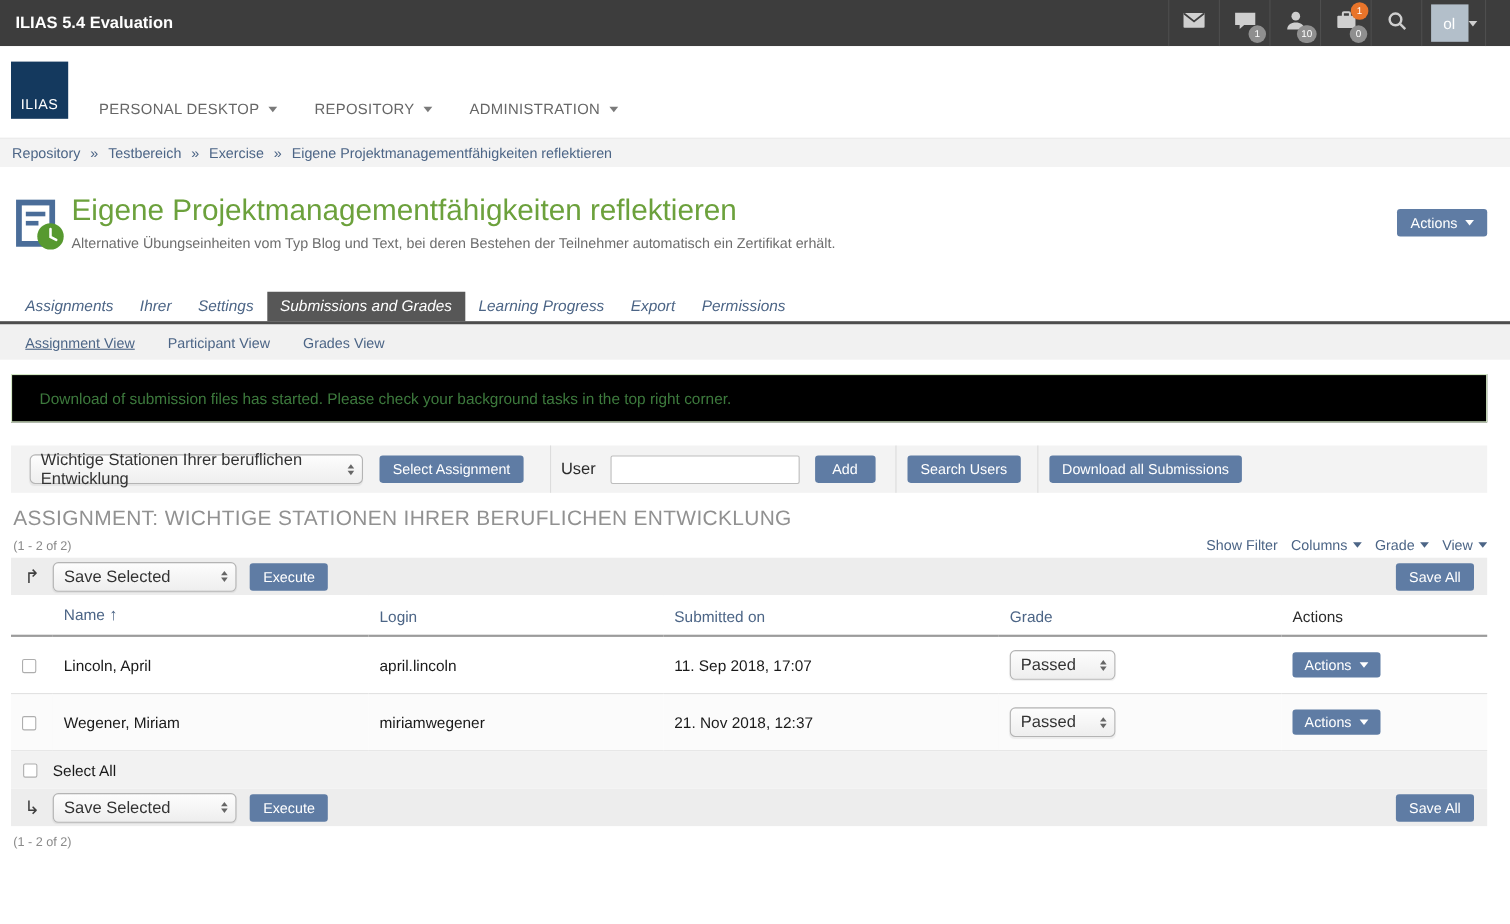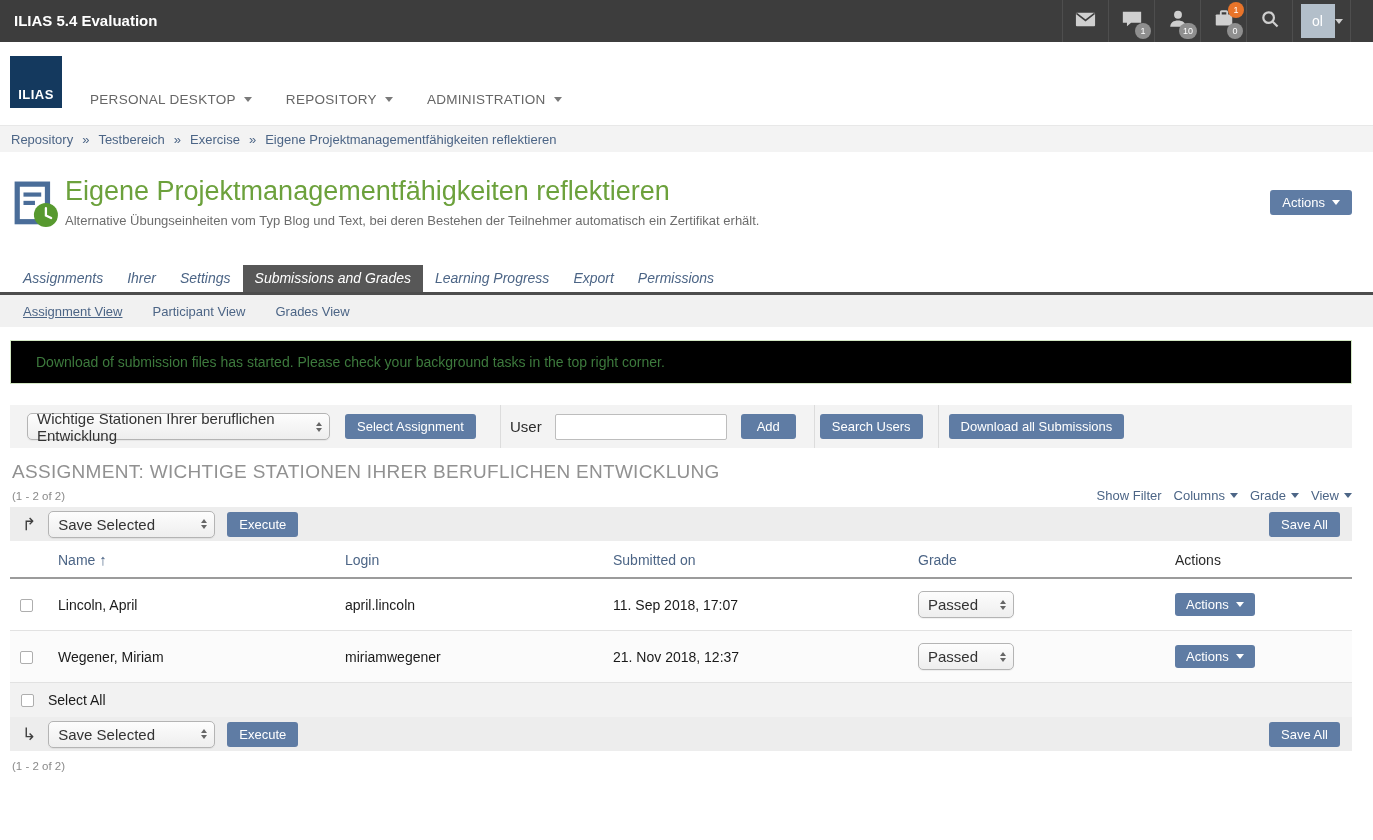--- a/index.html
+++ b/index.html
@@ -25,21 +25,21 @@
   .avatar { width:34px; height:34px; background:#b3bfca; color:#fff; font-size:14px;
             display:flex; align-items:center; justify-content:center; }
   .caret { width:0; height:0; border-left:4px solid transparent; border-right:4px solid transparent;
            border-top:5px solid currentColor; display:inline-block; }
   .tb-caret { color:#cfcfcf; }
 
   
   .mainnav { height:83px; background:#fff; position:relative; }
   .logo { position:absolute; left:10px; top:14px; width:52px; height:52px; background:#14395e;
           color:#fff; display:flex; align-items:flex-end; justify-content:center;
-          font-size:13px; font-weight:bold; letter-spacing:.5px; padding-bottom:6px; cursor:pointer; }
+          font-size:13px; font-weight:normal; letter-spacing:.5px; padding-bottom:6px; cursor:pointer; }
   .nav-items { position:absolute; left:90px; bottom:18px; display:flex; gap:34px; }
   .nav-item { font-size:13.5px; color:#666; letter-spacing:.3px; display:flex; gap:8px;
               align-items:center; cursor:pointer; }
   .nav-item .caret { color:#7a7a7a; }
 
   
   .breadcrumb { height:27px; background:#f3f3f3; border-top:1px solid #e8e8e8; display:flex;
                 align-items:center; padding-left:11px; font-size:13px; color:#4c6586; gap:9px; }
   .crumb { cursor:pointer; }
   .crumb-sep { color:#4c6586; }
@@ -249,21 +249,21 @@
   <button class="btn" style="margin-left:15px;">
     <span>Select Assignment</span>
   </button>
   <div class="vdiv" style="margin-left:24px;"></div>
   <span class="filter-label" style="margin-left:9px;">User</span>
   <input class="text-input" style="margin-left: 13px;" type="text" value="">
   <button class="btn" style="margin-left:14px; padding:5px 16px;">
     <span>Add</span>
   </button>
   <div class="vdiv" style="margin-left:18px;"></div>
-  <button class="btn" style="margin-left:5px;">
+  <button class="btn" style="margin-left:10px;">
     <span>Search Users</span>
   </button>
   <div class="vdiv" style="margin-left:15px;"></div>
   <button class="btn" style="margin-left:10px;">
     <span>Download all Submissions</span>
   </button>
 </div>
 
 <h2 class="section-heading">ASSIGNMENT: WICHTIGE STATIONEN IHRER BERUFLICHEN ENTWICKLUNG</h2>
 <div class="range-row">

